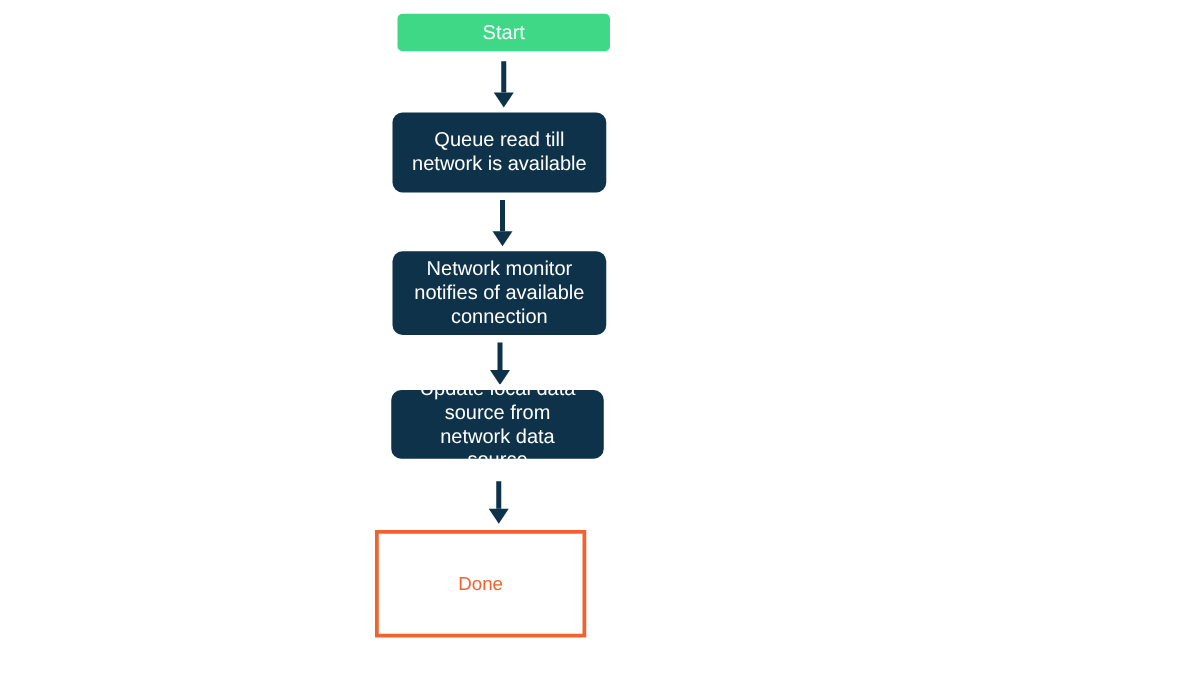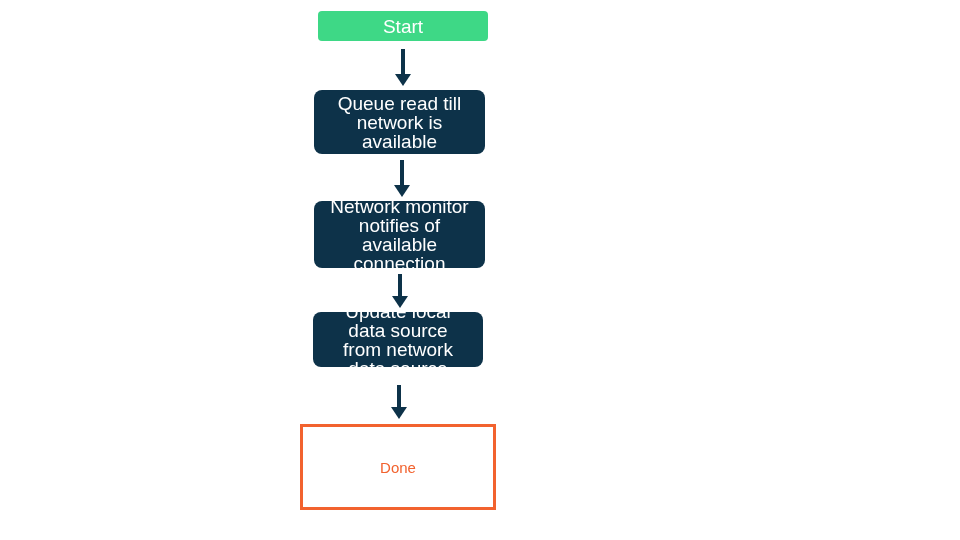--- a/index.html
+++ b/index.html
@@ -15,42 +15,42 @@
     overflow: hidden;
     font-family: "Liberation Sans", "DejaVu Sans", sans-serif;
   }
   .node {
     position: absolute;
     display: flex;
     align-items: center;
     justify-content: center;
     text-align: center;
     box-sizing: border-box;
-    font-size: 19px;
+    font-size: 16px;
     line-height: 19px;
   }
   .node-start {
     left: 318px; top: 11px;
     width: 170px; height: 30px;
     background: #3ed886;
     color: #ffffff;
     border-radius: 4px;
   }
   .node-process {
     background: #0d3249;
     color: #ffffff;
     border-radius: 8px;
     padding: 6px 14px;
   }
   .node-queue   { left: 314px; top: 90px;  width: 171px; height: 64px; }
   .node-monitor { left: 314px; top: 201px; width: 171px; height: 67px; }
   .node-update  { left: 313px; top: 312px; width: 170px; height: 55px; }
   .node-end {
     left: 300px; top: 424px;
-    width: 196px; height: 86px;
+    width: 169px; height: 86px;
     background: #ffffff;
     border: 3px solid #f2622e;
     color: #f2622e;
     border-radius: 0;
     font-size: 15px;
   }
   .arrow {
     position: absolute;
     width: 16px;
     display: flex;

